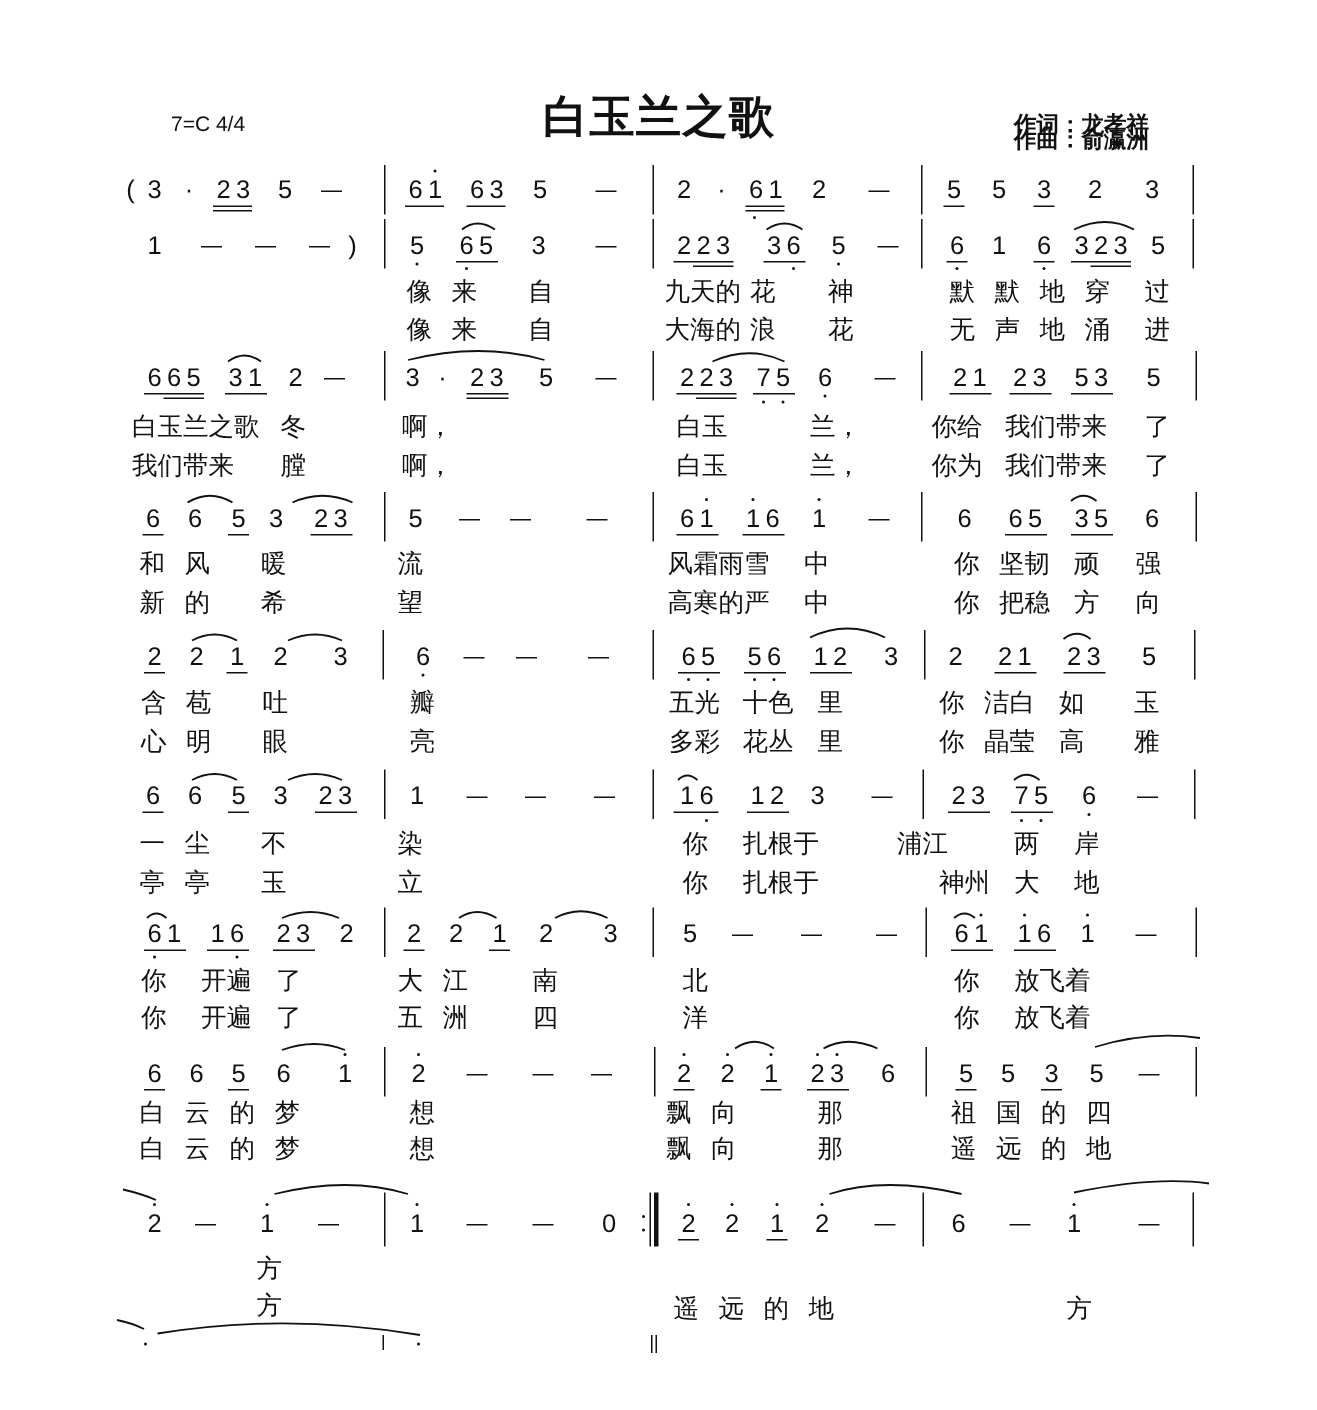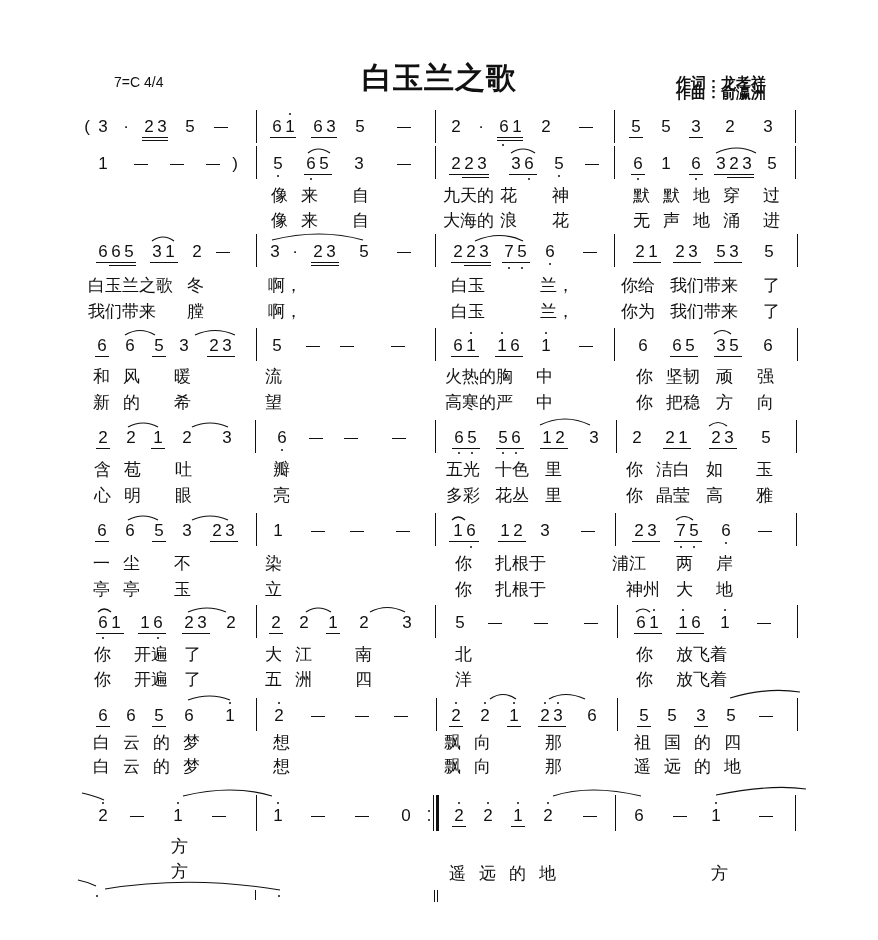--- a/index.html
+++ b/index.html
@@ -255,21 +255,21 @@
     <div class="ul" style="left:670px;top:356px;width:28px;"></div>
     <span class="note" style="left:714px;top:337px;">3</span>
     <span class="note" style="left:727px;top:337px;">5</span>
     <div class="ul" style="left:714px;top:356px;width:28px;"></div>
     <span class="note" style="left:761px;top:337px;">6</span>
 
     <span class="lyric" style="left:93px;top:367px;">和</span>
     <span class="lyric" style="left:123px;top:367px;">风</span>
     <span class="lyric" style="left:174px;top:367px;">暖</span>
     <span class="lyric" style="left:265px;top:367px;">流</span>
-    <span class="lyric" style="left:445px;top:367px;">火热的胸</span>
+    <span class="lyric" style="left:445px;top:367px;">风霜雨雪</span>
     <span class="lyric" style="left:536px;top:367px;">中</span>
     <span class="lyric" style="left:636px;top:367px;">你</span>
     <span class="lyric" style="left:666px;top:367px;">坚韧</span>
     <span class="lyric" style="left:716px;top:367px;">顽</span>
     <span class="lyric" style="left:757px;top:367px;">强</span>
 
     <span class="lyric" style="left:93px;top:393px;">新</span>
     <span class="lyric" style="left:123px;top:393px;">的</span>
     <span class="lyric" style="left:174px;top:393px;">希</span>
     <span class="lyric" style="left:265px;top:393px;">望</span>
@@ -392,21 +392,21 @@
     <span class="note" style="left:719px;top:522px;">6</span>
     <div class="dot" style="left:725px;top:542px;"></div>
     <div class="dash" style="left:758px;top:531px;"></div>
 
     <span class="lyric" style="left:93px;top:554px;">一</span>
     <span class="lyric" style="left:123px;top:554px;">尘</span>
     <span class="lyric" style="left:174px;top:554px;">不</span>
     <span class="lyric" style="left:265px;top:554px;">染</span>
     <span class="lyric" style="left:455px;top:554px;">你</span>
     <span class="lyric" style="left:495px;top:554px;">扎根于</span>
-    <span class="lyric" style="left:612px;top:554px;">浦江</span>
+    <span class="lyric" style="left:598px;top:554px;">浦江</span>
     <span class="lyric" style="left:676px;top:554px;">两</span>
     <span class="lyric" style="left:716px;top:554px;">岸</span>
 
     <span class="lyric" style="left:93px;top:580px;">亭</span>
     <span class="lyric" style="left:123px;top:580px;">亭</span>
     <span class="lyric" style="left:174px;top:580px;">玉</span>
     <span class="lyric" style="left:265px;top:580px;">立</span>
     <span class="lyric" style="left:455px;top:580px;">你</span>
     <span class="lyric" style="left:495px;top:580px;">扎根于</span>
     <span class="lyric" style="left:626px;top:580px;">神州</span>

